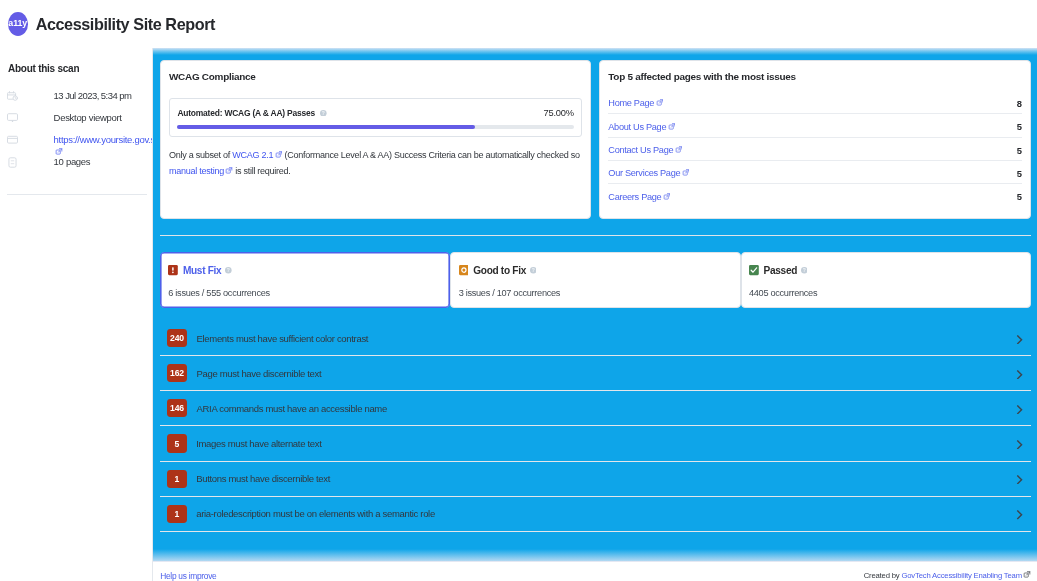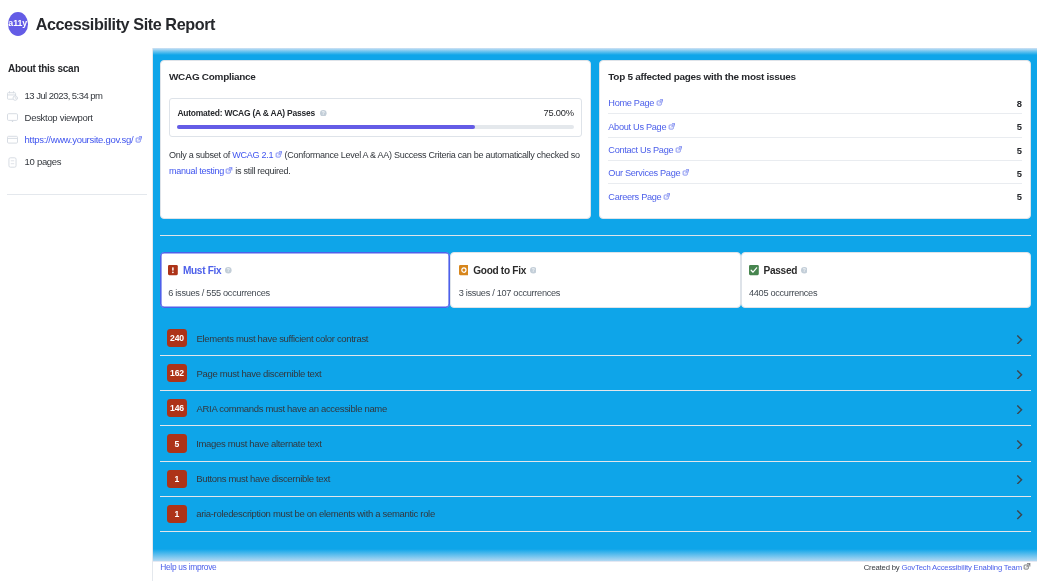--- a/index.html
+++ b/index.html
@@ -26,21 +26,21 @@
                letter-spacing:-0.42px; }
 
   
   .body { flex:1 1 auto; display:flex; min-height:0; }
 
   
   .sidebar { width:152px; flex:0 0 152px; background:#fff; padding:0; position:relative; }
   .sb-title { position:absolute; left:8px; top:14.5px; font-size:10px; line-height:12px; font-weight:700; color:#26282c; letter-spacing:-0.25px; }
   #sb-items { position:absolute; left:0; top:41.6px; width:152px; }
   .sb-item { display:flex; align-items:flex-start; height:22.3px; font-size:9.5px;
-             letter-spacing:-0.3px; color:#33373d; line-height:12px; }
+             letter-spacing:-0.3px; color:#33373d; line-height:12px;gap:29px; }
   .sb-item:first-child { letter-spacing:-0.55px; }
   .sb-item .ic { flex:0 0 11px; width:11px; height:11px; color:#d5dae1; margin:0.3px 0 0 7px; display:block; }
   .sb-item .ic svg { display:block; }
   .sb-link, .sb-item > span[data-name="sidebar-item-label"] { margin-left:6.6px; }
   .sb-link { color:#4055ef; text-decoration:none; }
   .sb-rule { position:absolute; left:7px; top:146px; height:1px; background:#e4e8ed; width:140px; }
 
   
   .main { flex:1 1 auto; background:#0ea5e9; border-left:1px solid #e4e8ed; display:flex; flex-direction:column; min-width:0; position:relative; }
   .main::before { content:""; position:absolute; left:0; right:0; top:0; height:7px; z-index:3;
@@ -88,21 +88,21 @@
   
   .list { margin-top:13.5px; }
   .li { display:flex; align-items:center; height:35.1px; border-bottom:1px solid #e2e6eb; padding:0 6.2px 0 7px;}
   .li .cnt { min-width:19.7px; height:18.1px; border-radius:3.4px; background:#ad3318; color:#fff;
              font-size:8.6px; font-weight:700; display:flex; align-items:center; justify-content:center; padding:0 3px; letter-spacing:-0.1px;}
   .li .txt { margin-left:9.5px; font-size:9.5px; letter-spacing:-0.32px; color:#33373d; }
   .li .chev { margin-left:auto; color:#3d444c; display:flex; position:relative; top:1.2px; }
 
   
   .footer { flex:0 0 20px; height:20px; background:#fff; border-top:1px solid #e7eaef; position:relative;
-            display:flex; align-items:flex-start; justify-content:space-between; padding:0 6px 0 7.2px;
+            display:flex; align-items:flex-end; justify-content:space-between; padding:0 6px 0 7.2px;
             font-size:8.4px; letter-spacing:-0.28px; color:#33373d; line-height:10px; }
   [data-name="created-by"] { font-size:7.7px; letter-spacing:-0.18px; }
   .footer::before { content:""; position:absolute; left:0; right:0; top:-13px; height:13px;
             background:linear-gradient(to bottom, rgba(226,231,245,0) 0%, rgba(226,231,245,0.72) 85%, rgba(228,232,244,0.82) 100%); pointer-events:none; }
   .footer a { color:#4d60ea; text-decoration:none; }
   .ext { display:inline-block; color:inherit; margin-left:1.5px; position:relative; top:0.5px; }
 </style>
 </head>
 <body>
 

